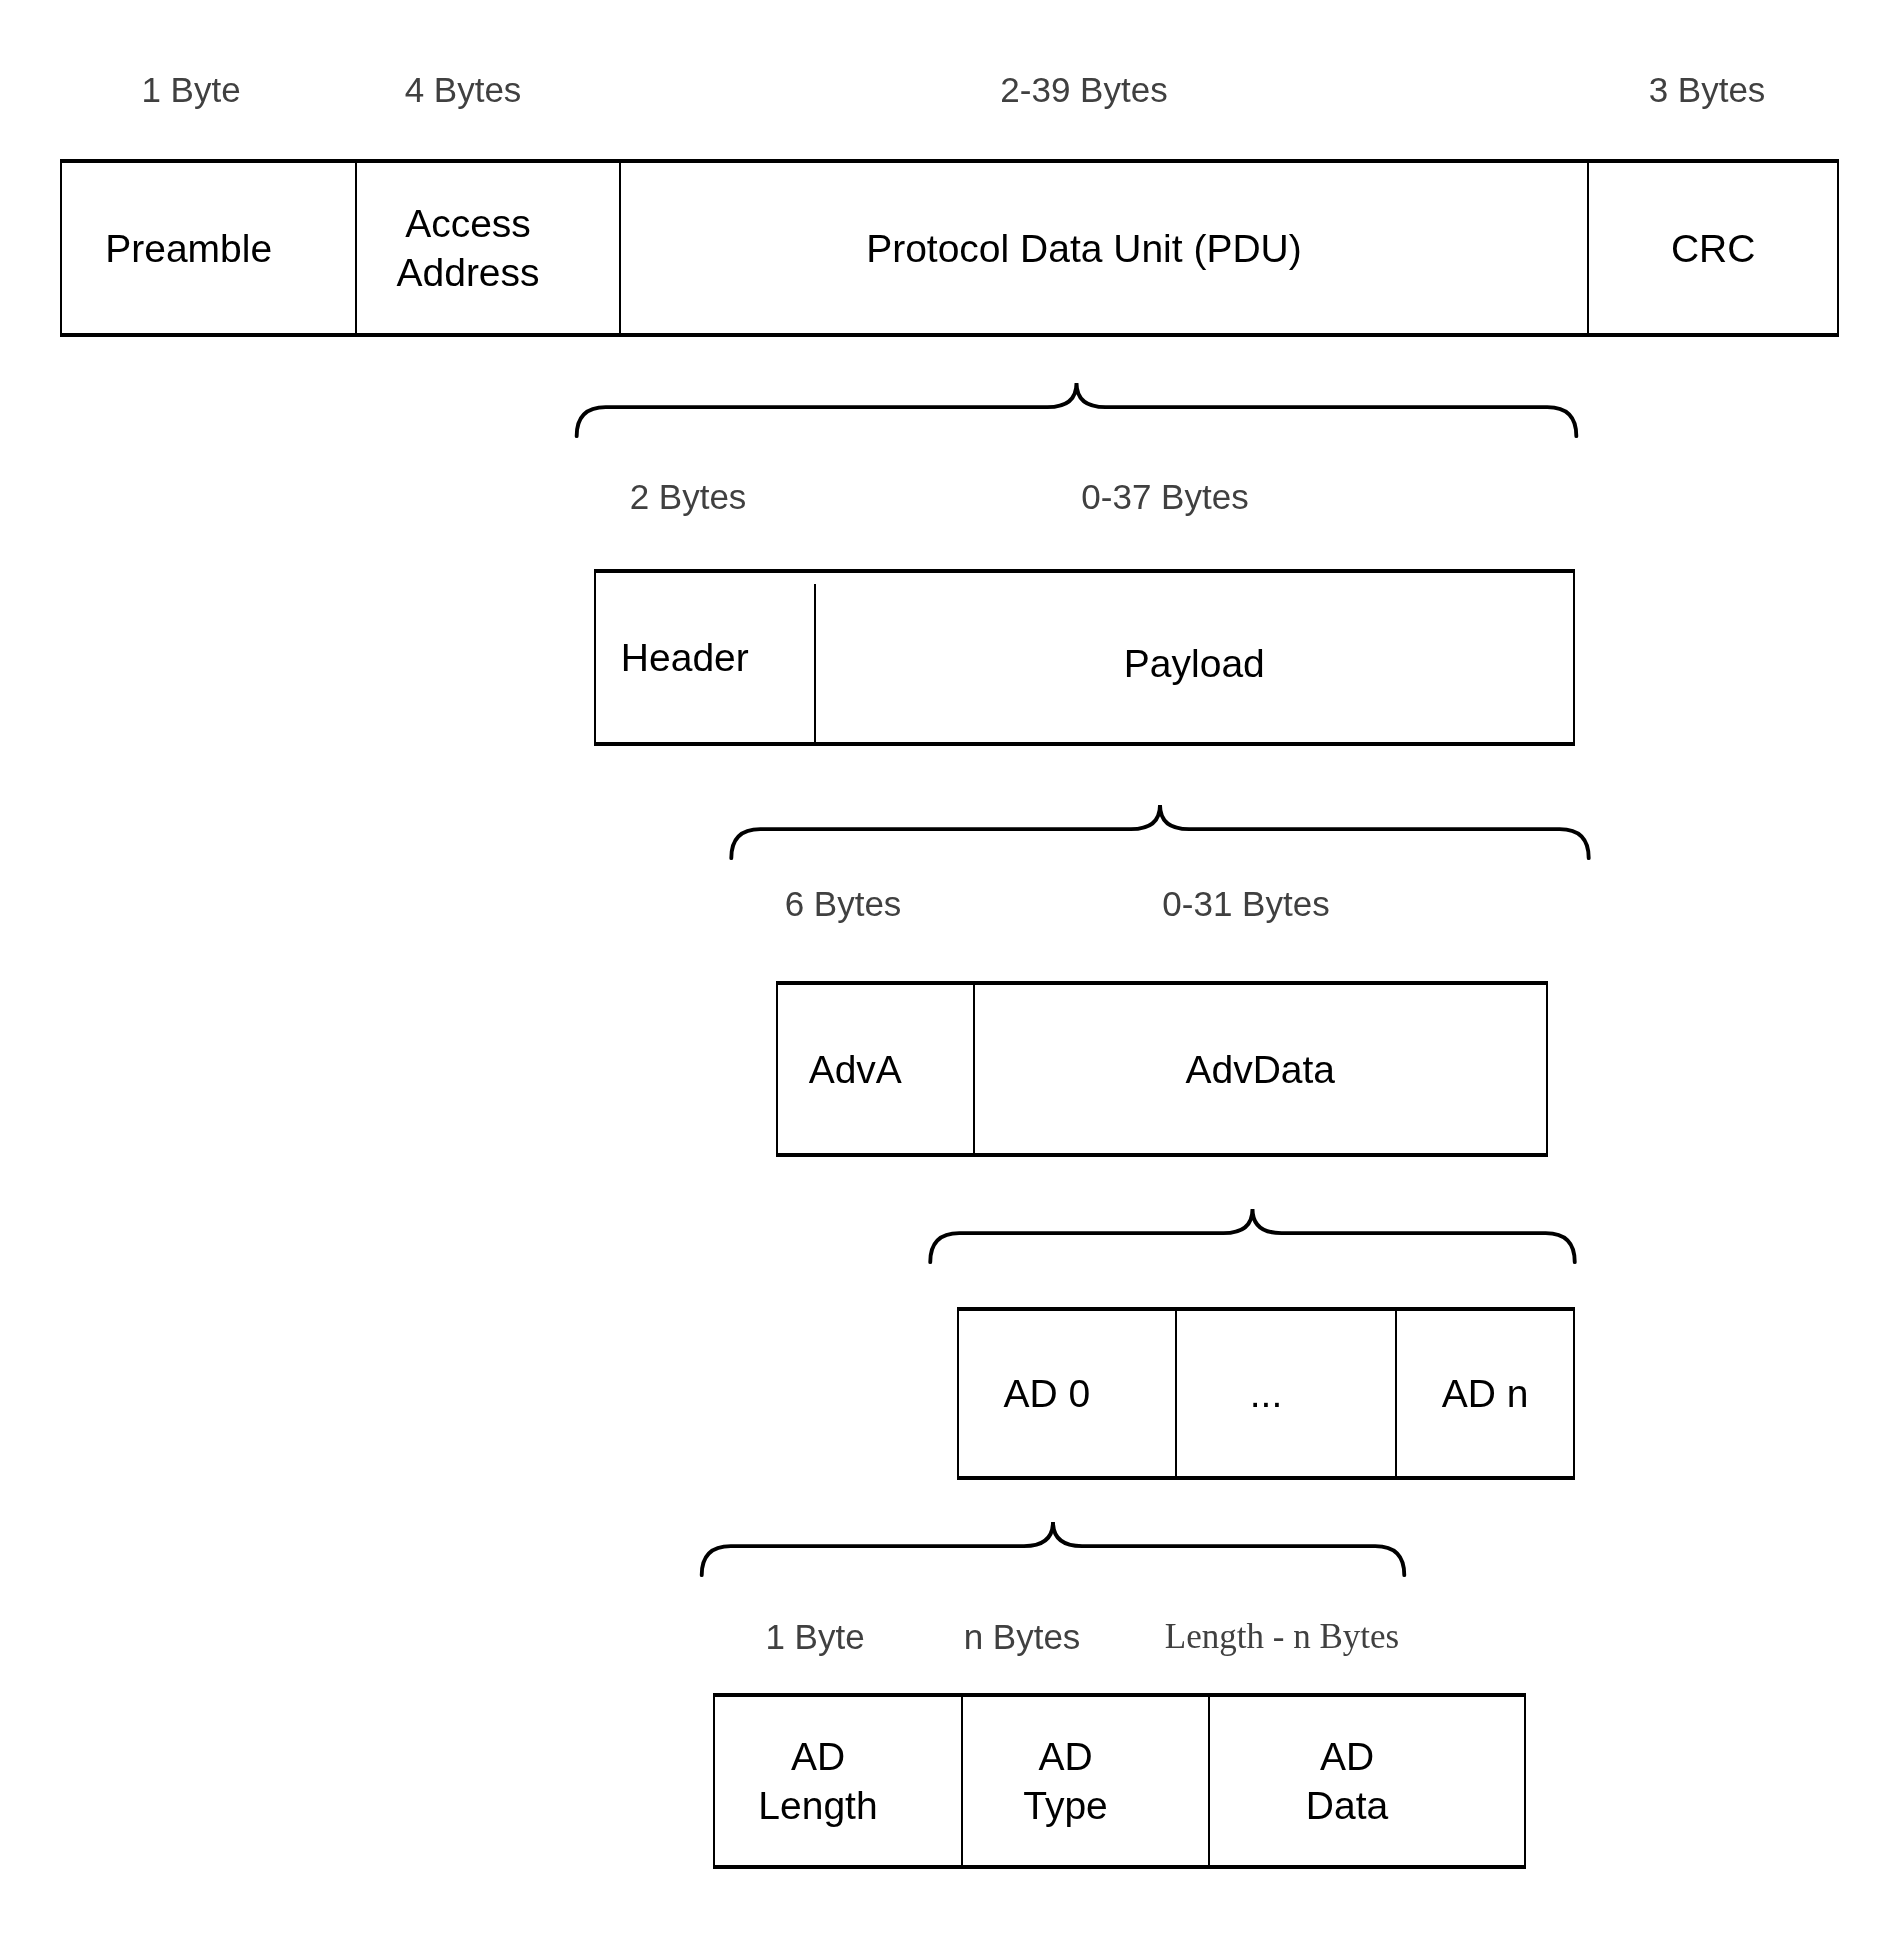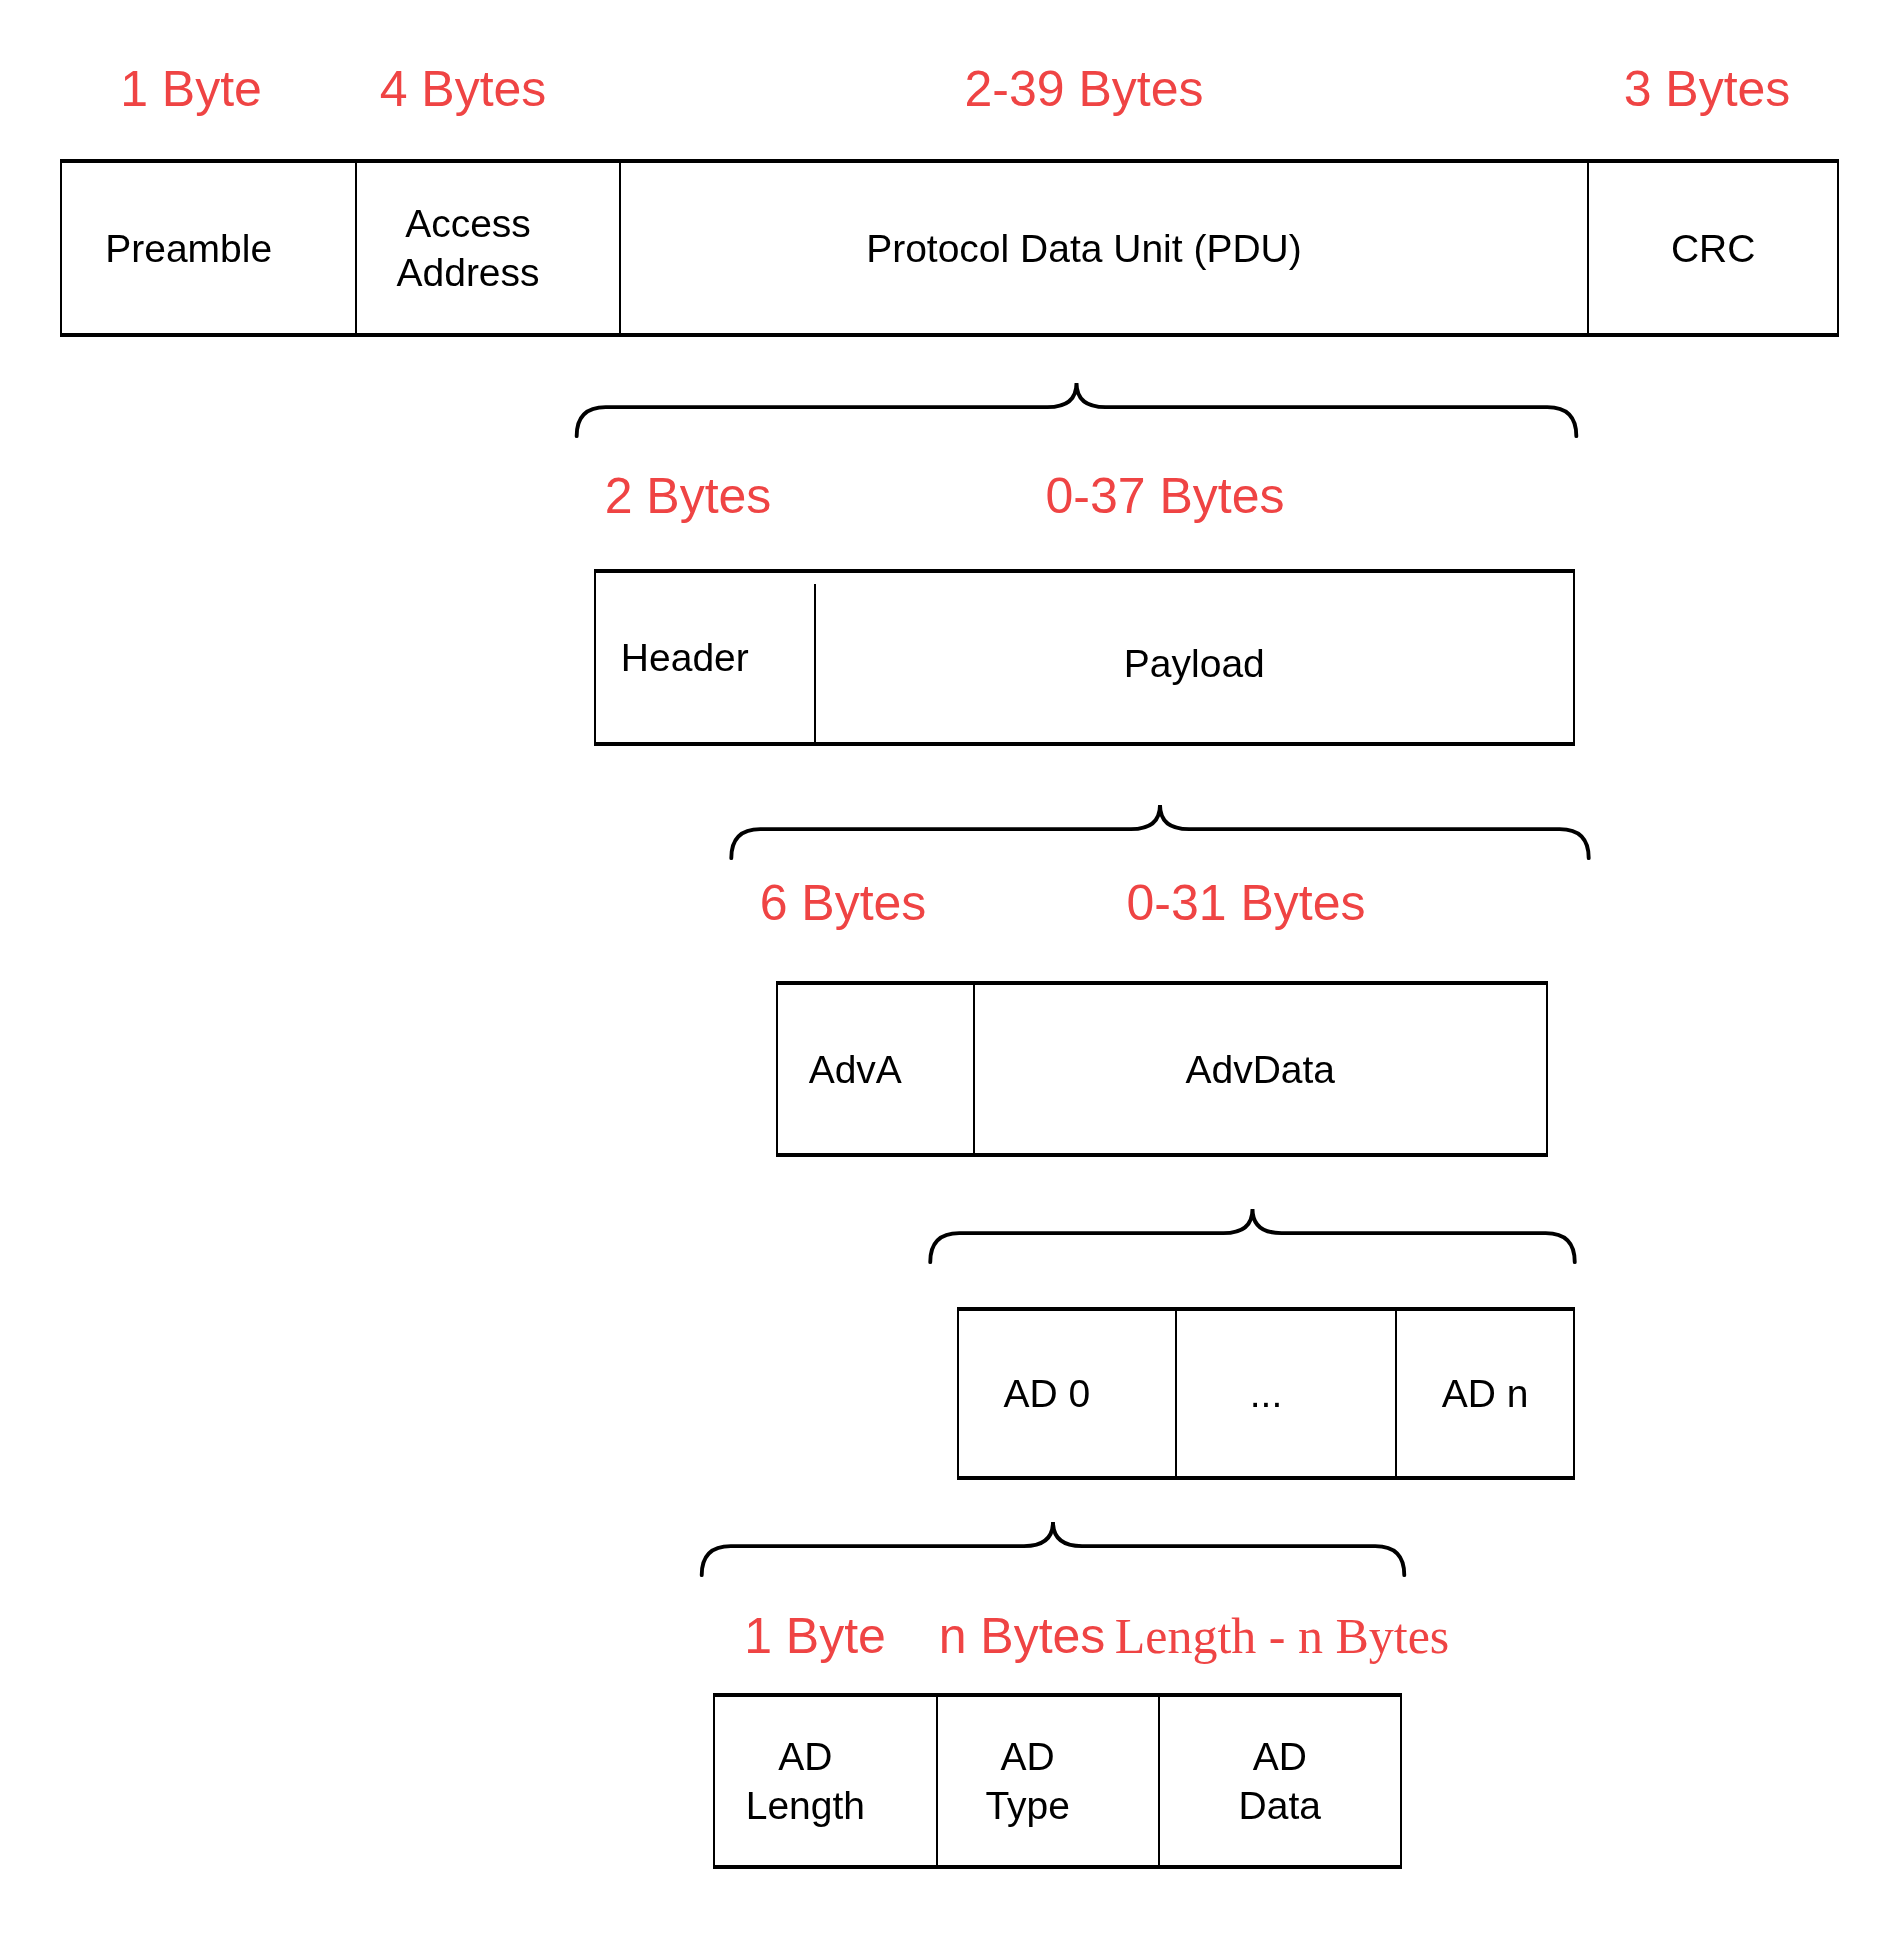--- a/index.html
+++ b/index.html
@@ -11,24 +11,24 @@
     position: relative;
     width: 1902px;
     height: 1946px;
     background: #ffffff;
     font-family: "Liberation Sans", sans-serif;
     color: #000000;
   }
   .size-label {
     position: absolute;
     transform: translateX(-50%);
-    font-size: 50px;
+    font-size: 35px;
     line-height: 45px;
     white-space: nowrap;
-    color: #ef4444;
+    color: #404040;
   }
   .row {
     position: absolute;
     display: flex;
     box-sizing: border-box;
     border: 2.9px solid #000000;
     border-top-width: 4.9px;
     border-bottom-width: 4.9px;
     background: #ffffff;
     gap: 40px;
@@ -112,21 +112,21 @@
   </div>
 
   <svg class="brace" style="left:697px; top:1519px;" width="712" height="60" viewBox="0 0 730 62">
     <path d="M 2 58 Q 2 28 32 28 L 335 28 Q 365 28 365 3 Q 365 28 395 28 L 698 28 Q 728 28 728 58"></path>
   </svg>
 
   <div class="size-label" style="left:815px; top:1614px;">1 Byte</div>
   <div class="size-label" style="left:1022px; top:1614px;">n Bytes</div>
   <div class="size-label" style="left:1282px; top:1614px;font-family:Liberation Serif, serif;">Length - n Bytes</div>
 
-  <div class="row" style="left:713px; top:1693px; width:689px; height:176px;">
+  <div class="row" style="left:713px; top:1693px; width:813px; height:176px;">
     <div class="cell" style="width:206px;">AD
 Length</div>
     <div class="cell" style="width:207px;">AD
 Type</div>
     <div class="cell" style="width:276px;">AD
 Data</div>
   </div>
 
 </div>
 

